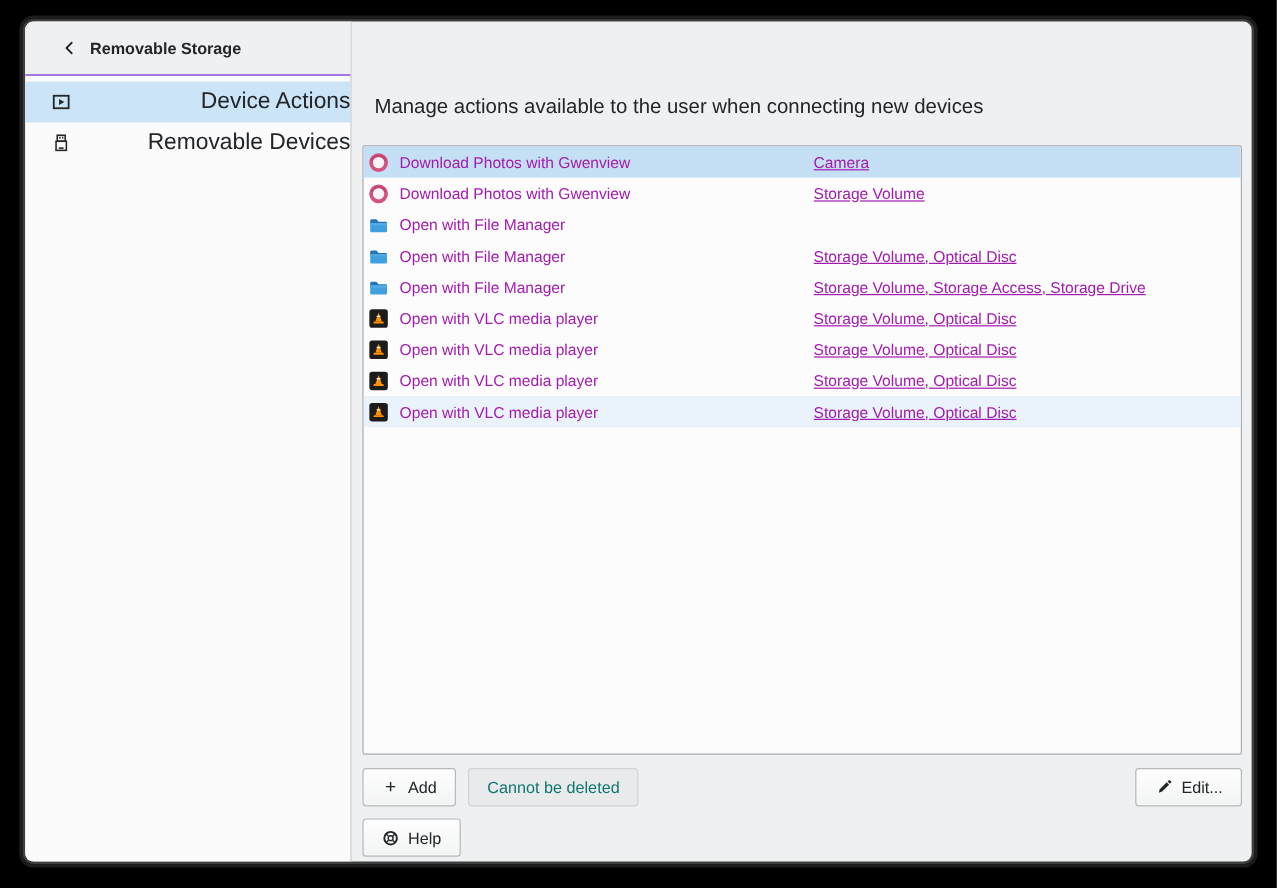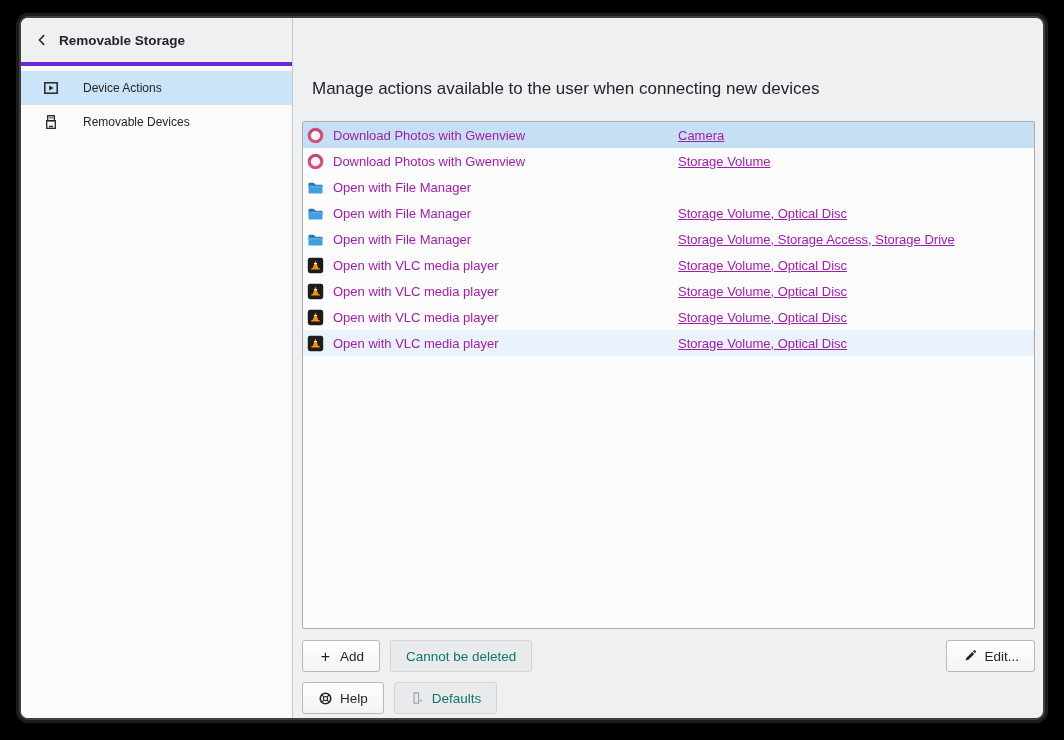--- a/index.html
+++ b/index.html
@@ -9,25 +9,25 @@
     -webkit-font-smoothing:antialiased;
   }
   .window{
     position:absolute;left:19px;top:16px;width:1022px;height:700px;
     background:#eff0f1;border:2px solid #3f3f3f;border-radius:9px;
     box-shadow:0 0 0 3px #1c1c1c,0 6px 14px rgba(0,0,0,.65);
     overflow:hidden;display:flex;
   }
   
   .sidebar{width:271px;flex:0 0 271px;background:#fbfbfc;border-right:1px solid #c6c8ca;display:flex;flex-direction:column;}
-  .sidebar-header{height:44px;flex:0 0 44px;background:#eff0f1;border-bottom:4px solid #6d28d9;display:flex;align-items:center;padding:0 13px;gap:9px;}
+  .sidebar-header{height:44px;flex:0 0 44px;background:#eff0f1;border-bottom:1px solid #6d28d9;display:flex;align-items:center;padding:0 29px;gap:9px;}
   .sidebar-header .back{width:16px;height:16px;display:flex;align-items:center;justify-content:center;cursor:pointer;}
   .sidebar-header .title{font-weight:bold;font-size:13.5px;color:#232629;}
   .sidebar-items{padding-top:5px;}
-  .sidebar-item{height:34px;display:flex;align-items:center;padding-left:22px;gap:24px;font-size:12px;color:#232629;cursor:pointer;}
+  .sidebar-item{height:34px;display:flex;align-items:center;padding-left:22px;gap:24px;font-size:19px;color:#232629;cursor:pointer;justify-content:space-between;}
   .sidebar-item.selected{background:#cbe4f7;}
   .sidebar-item .sicon{width:16px;height:16px;flex:0 0 16px;}
   
   .main{flex:1;display:flex;flex-direction:column;padding:0 8px 4px 9px;min-width:0;}
   .main-title{height:65px;flex:0 0 65px;display:flex;align-items:center;padding-left:10px;font-size:17px;color:#232629;margin-top:38px;}
   .action-list{flex:1;background:#fcfcfc;border:1px solid #a9adb1;border-radius:2px;overflow:hidden;}
   .list-row{height:26px;display:flex;align-items:center;font-size:13px;color:#a21caf;cursor:default;}
   .list-row.selected{background:#c5e0f5;}
   .list-row.hovered{background:#eaf3fb;}
   .cell-action{flex:0 0 371px;display:flex;align-items:center;gap:9px;padding-left:4px;overflow:hidden;white-space:nowrap;}
@@ -254,24 +254,15 @@
       <button class="btn">
         <span class="bicon">
           <svg width="15" height="15" viewBox="0 0 16 16">
             <circle cx="8" cy="8" r="5.6" fill="none" stroke="#232629" stroke-width="1.7"></circle>
             <circle cx="8" cy="8" r="2.2" fill="none" stroke="#232629" stroke-width="1.2"></circle>
             <path d="M4.2 4.2 l2 2 M11.8 4.2 l-2 2 M4.2 11.8 l2-2 M11.8 11.8 l-2-2" stroke="#232629" stroke-width="1.2"></path>
           </svg>
         </span>
         <span>Help</span>
       </button>
-      <button class="btn disabled">
-        <span class="bicon">
-          <svg width="14" height="14" viewBox="0 0 16 16">
-            <path d="M4.6 2.2 h5.2 l0 11.6 h-5.2 Z" fill="none" stroke="#9da1a4" stroke-width="1.3"></path>
-            <path d="M13.4 9.4 l-2.6 1.6 2.6 1.6 Z" fill="#9da1a4"></path>
-          </svg>
-        </span>
-        <span>Defaults</span>
-      </button>
     </div>
   </div>
 </div>
 
 </body></html>

